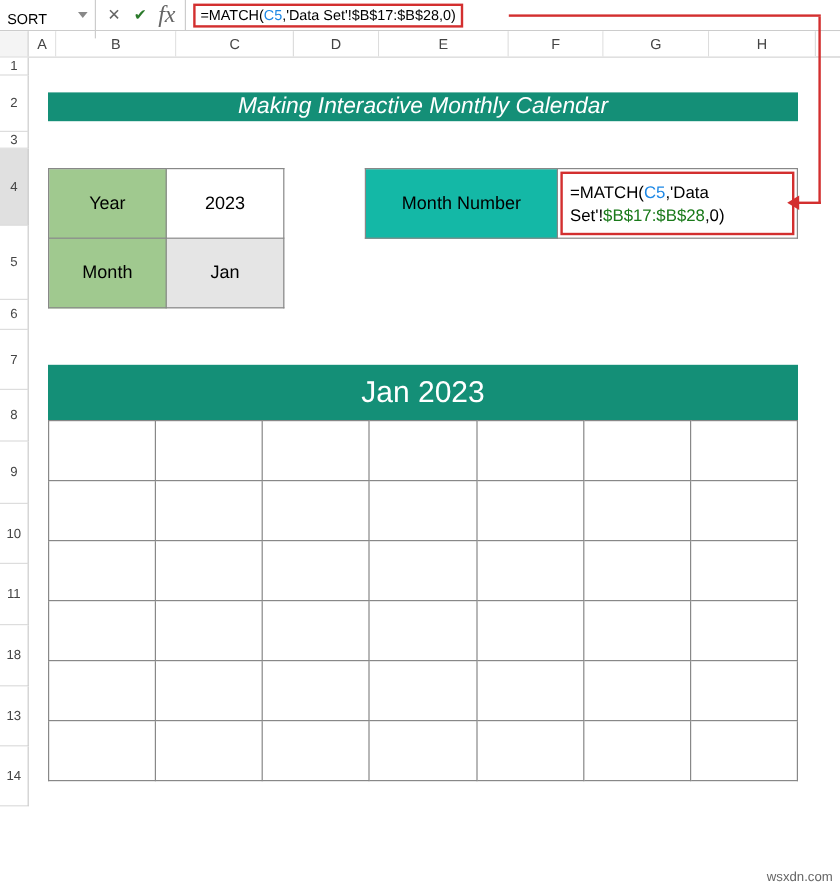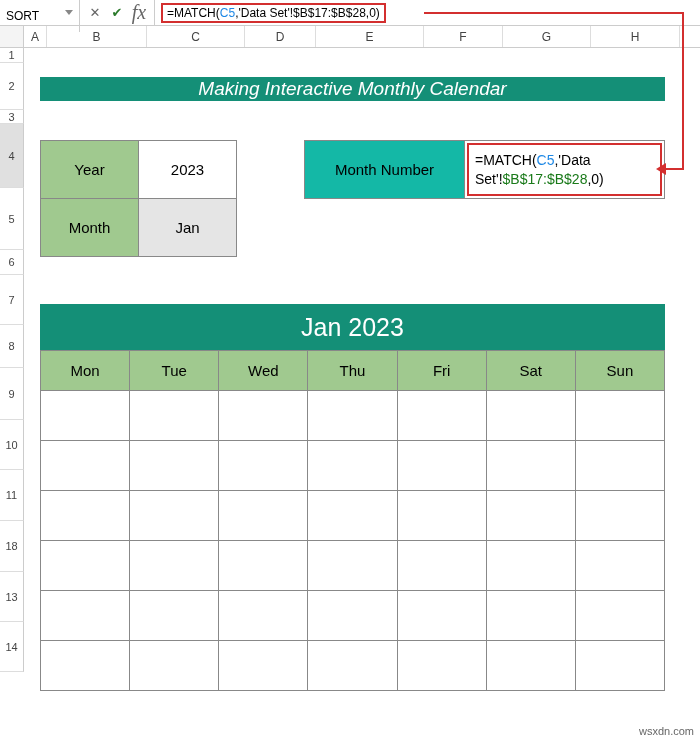--- a/index.html
+++ b/index.html
@@ -301,29 +301,20 @@
           </div>
         </td>
       </tr>
     </tbody>
       </table>
 
     <div class="cal-title">Jan 2023</div>
 
     <table class="cal-table">
       <tbody>
-          <tr>
-        <th>Mon</th>
-        <th>Tue</th>
-        <th>Wed</th>
-        <th>Thu</th>
-        <th>Fri</th>
-        <th>Sat</th>
-        <th>Sun</th>
-      </tr>
       <tr>
             <td></td>
             <td></td>
             <td></td>
             <td></td>
             <td></td>
             <td></td>
             <td></td>
           </tr>
       <tr>

